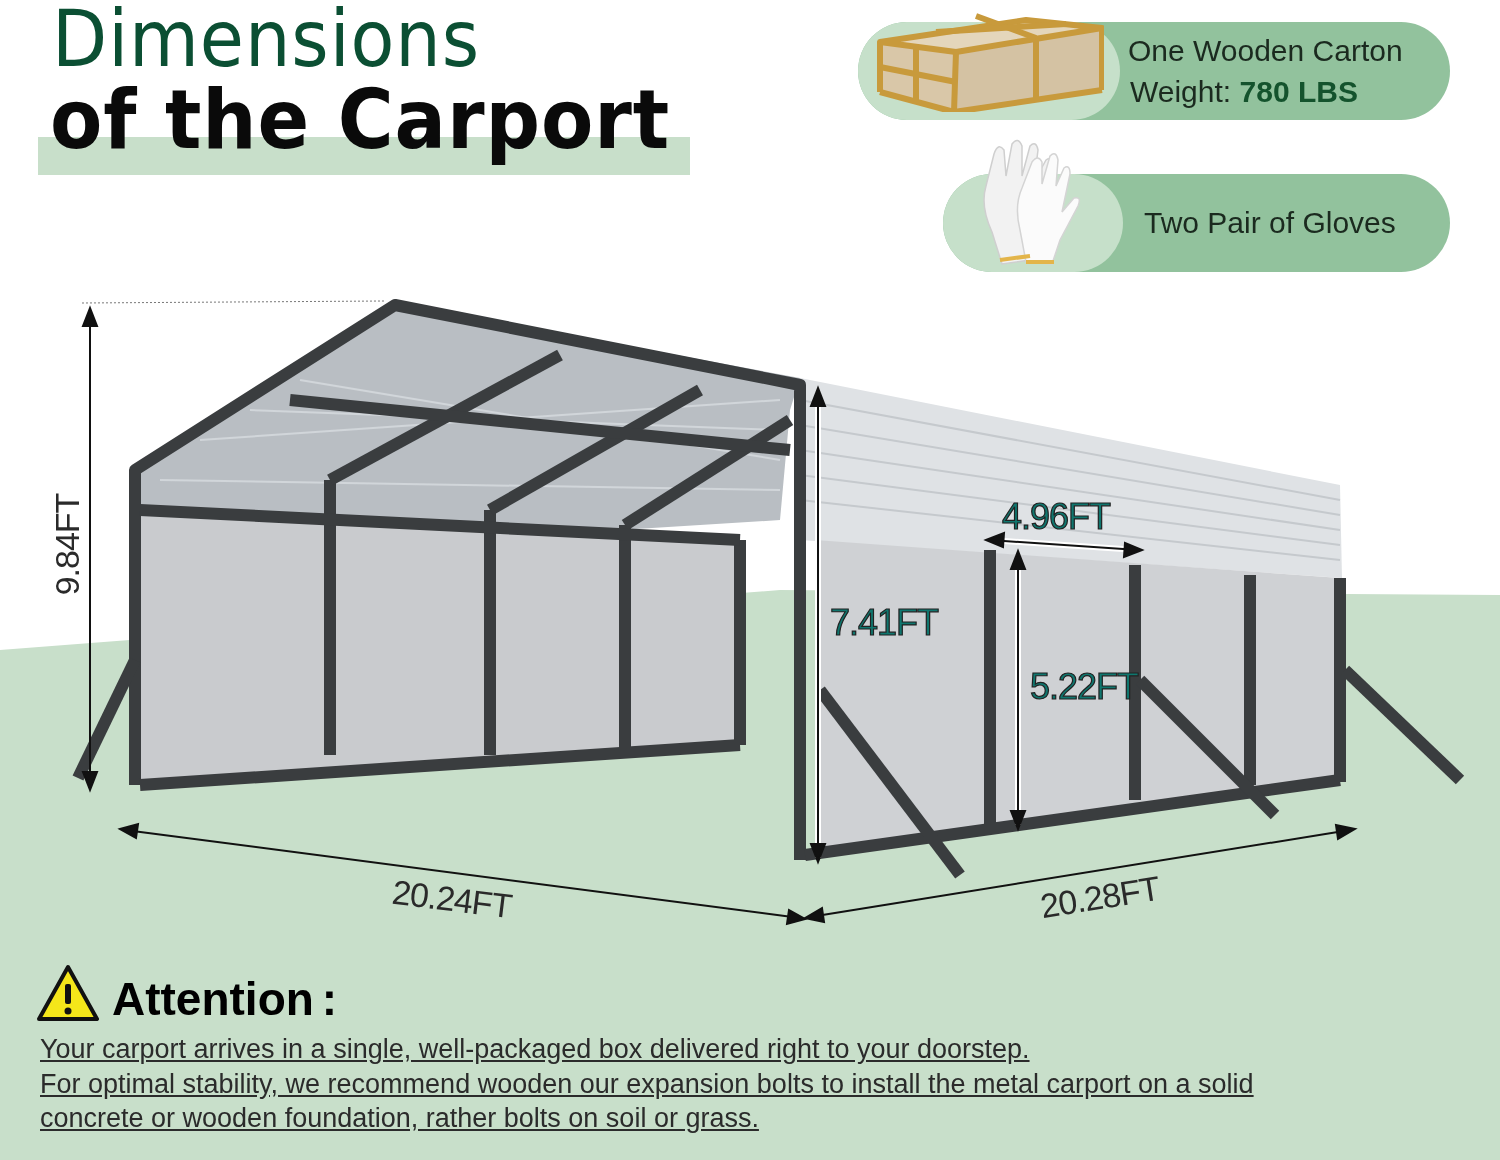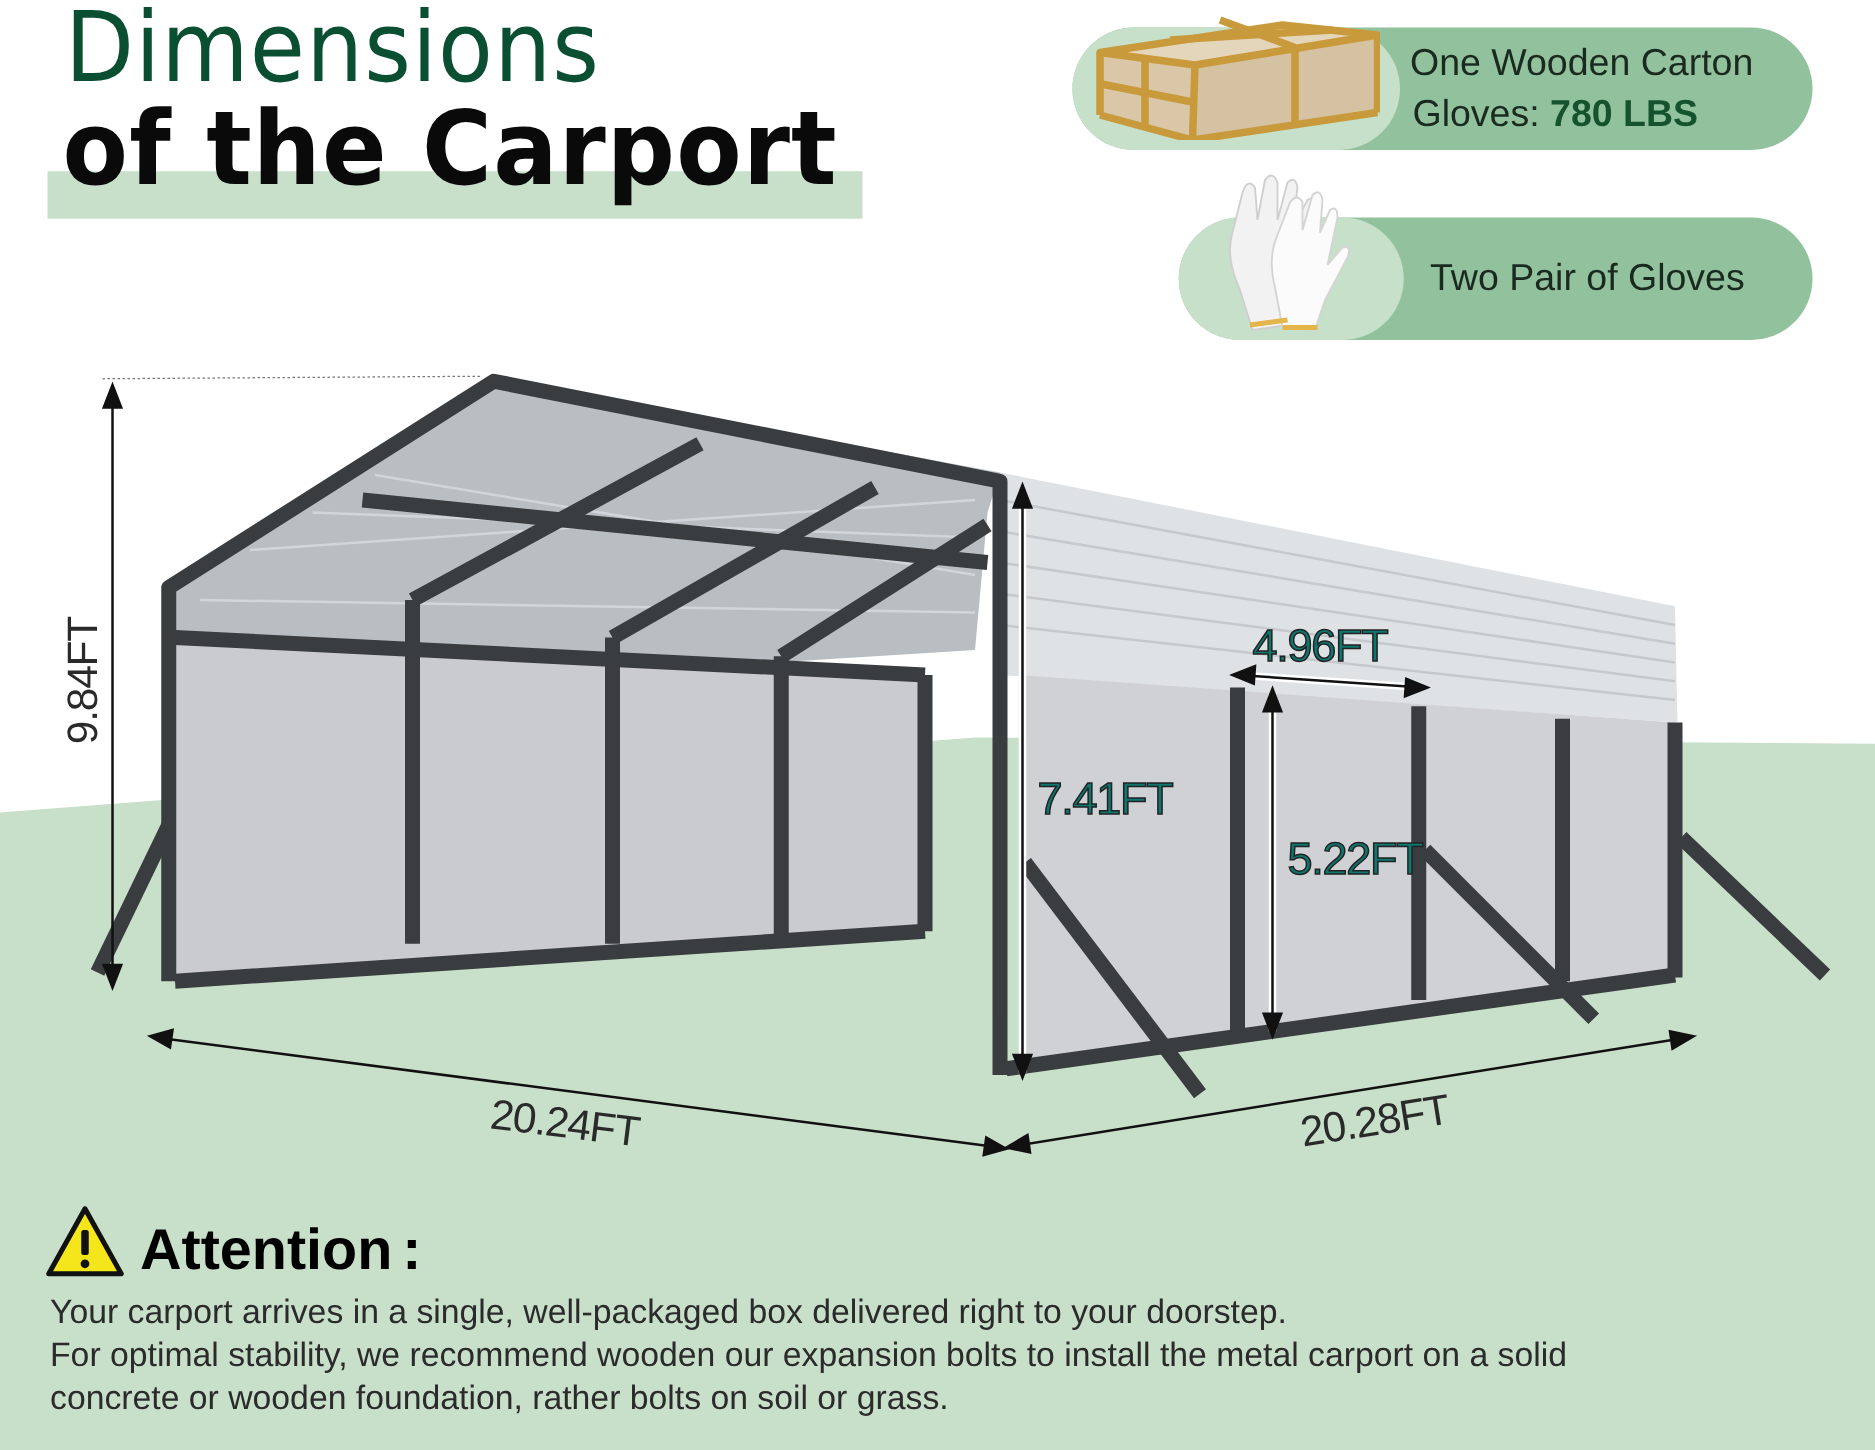--- a/index.html
+++ b/index.html
@@ -23,21 +23,21 @@
 
   .crate { position:absolute; left:876px; top:12px; width:228px; height:100px; }
   .gloves { position:absolute; left:972px; top:136px; width:112px; height:132px; }
 
   .carport { position:absolute; left:0; top:290px; width:1500px; height:660px; }
   .dim { position:absolute; color:#2a2a2a; font-size:34px; white-space:nowrap; letter-spacing:-1px; }
   .dim-outline { color:#0f766e; -webkit-text-stroke:1.2px #222; font-size:36px; }
 
   .attn-title { position:absolute; left:112px; top:972px; font-size:46px; font-weight:bold; color:#000000; white-space:nowrap; }
   .attn-icon { position:absolute; left:36px; top:964px; width:64px; height:58px; }
-  .attn-text { position:absolute; left:40px; font-size:27px; color:#2b2b2b; white-space:nowrap; }
+  .attn-text { position:absolute; left:40px; font-size:27px; color:#2b2b2b; white-space:nowrap;text-decoration:underline; }
   .l1 { top:1034px; } .l2 { top:1069px; } .l3 { top:1103px; }
 </style>
 </head>
 <body>
 
 <svg class="ground" viewBox="0 0 1500 1160">
   <polygon points="0,650 780,590 1500,595 1500,1160 0,1160" fill="#c8dfca"></polygon>
 </svg>
 
 <div class="title-band"></div>
@@ -59,21 +59,21 @@
     <line x1="78" y1="100" x2="226" y2="78"></line>
     <line x1="160" y1="26" x2="160" y2="88"></line>
     <line x1="4" y1="55" x2="80" y2="70"></line>
     <line x1="40" y1="36" x2="40" y2="90"></line>
     <line x1="100" y1="4" x2="160" y2="26"></line>
     <line x1="60" y1="20" x2="190" y2="12"></line>
   </g>
 </svg>
 <div class="pill-text p1a">One Wooden Carton</div>
 <div class="pill-text p1b">
-  <span>Gloves:</span>
+  <span>Weight:</span>
   <b>780 LBS</b>
 </div>
 
 <div class="pill pill2"></div>
 <div class="pill-left pill2-left"></div>
 <svg class="gloves" viewBox="0 0 112 132">
   <path d="M30,128 L20,96 Q8,70 14,50 L22,18 Q26,6 32,14 L34,40 L40,8 Q46,0 50,10 L50,40 L58,10 Q64,4 66,14 L62,46 L74,24 Q80,20 80,30 L70,70 Q64,96 58,124 Z" fill="#f2f2f2" stroke="#cfcfcf" stroke-width="1.5"></path>
   <path d="M54,126 L48,94 Q42,70 50,52 L60,26 Q66,18 70,26 L70,48 L78,20 Q84,14 86,24 L84,50 L92,32 Q98,28 98,38 L90,76 L102,62 Q110,60 106,70 L88,104 L80,128 Z" fill="#fbfbfb" stroke="#d4d4d4" stroke-width="1.5"></path>
   <path d="M28,124 L58,120" stroke="#e3b54a" stroke-width="4"></path>
   <path d="M54,126 L82,126" stroke="#e3b54a" stroke-width="4"></path>
@@ -151,21 +151,21 @@
     <line x1="1018" y1="555" x2="1018" y2="825"></line>
     <polygon points="1018,551 1011,569 1025,569"></polygon>
     <polygon points="1018,829 1011,811 1025,811"></polygon>
     <line x1="990" y1="540" x2="1138" y2="550"></line>
     <polygon points="986,540 1004,533 1003,547"></polygon>
     <polygon points="1142,550 1124,557 1125,543"></polygon>
   </g>
 </svg>
 
 <div class="dim" style="left:12px; top:525px; transform:rotate(-90deg); transform-origin:center; width:110px; text-align:center;">9.84FT</div>
-<div class="dim dim-outline" style="left:830px; top:602px;margin-top:16px;">7.41FT</div>
+<div class="dim dim-outline" style="left:830px; top:602px;">7.41FT</div>
 <div class="dim dim-outline" style="left:1002px; top:496px;">4.96FT</div>
 <div class="dim dim-outline" style="left:1030px; top:666px;">5.22FT</div>
 <div class="dim" style="left:392px; top:880px; transform:rotate(7deg);">20.24FT</div>
 <div class="dim" style="left:1040px; top:878px; transform:rotate(-9deg);">20.28FT</div>
 
 <svg class="attn-icon" viewBox="0 0 64 58">
   <polygon points="32,3 61,55 3,55" fill="#f4e61a" stroke="#111" stroke-width="4" stroke-linejoin="round"></polygon>
   <rect x="29" y="20" width="6" height="20" rx="2" fill="#111"></rect>
   <circle cx="32" cy="47" r="3.5" fill="#111"></circle>
 </svg>

